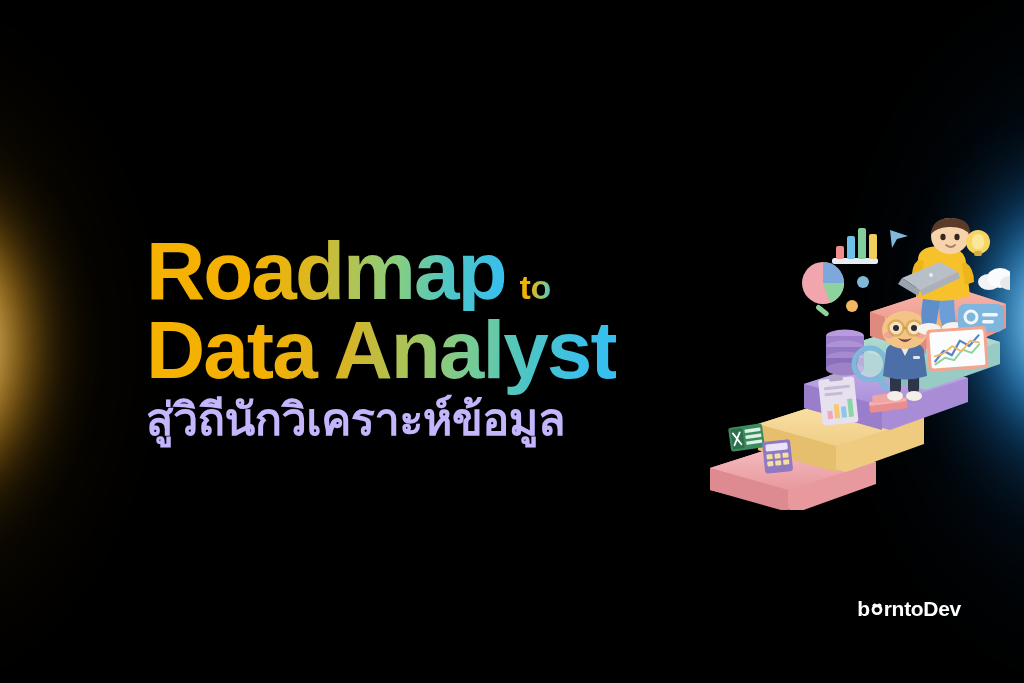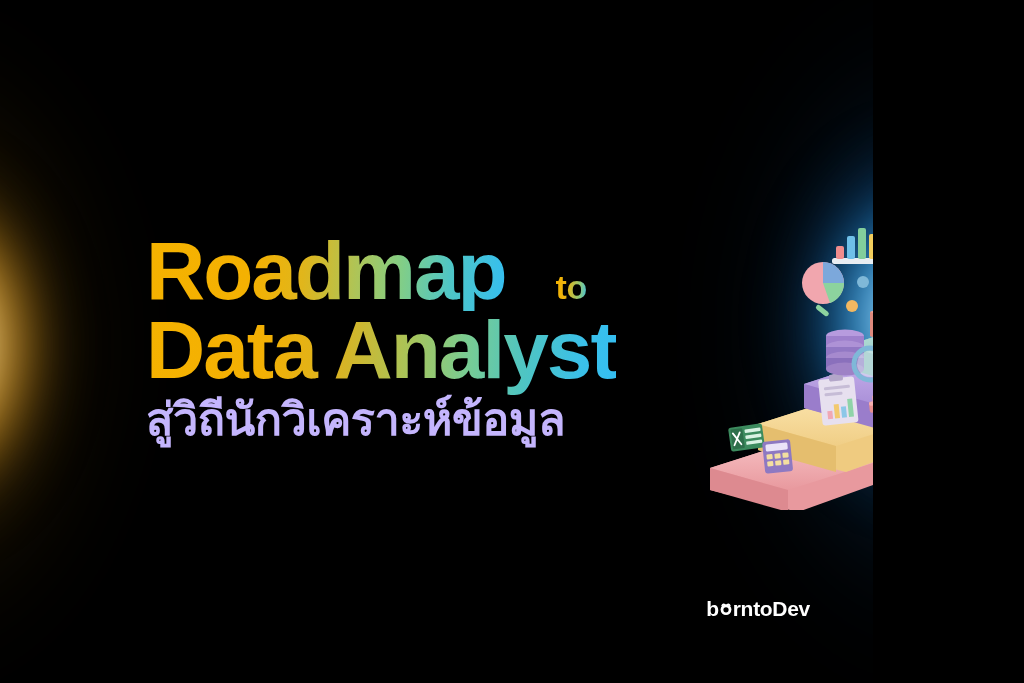--- a/index.html
+++ b/index.html
@@ -1,19 +1,19 @@
 <!DOCTYPE html>
 <html><head>
 <meta charset="utf-8">
 <style>
   html,body{margin:0;padding:0;background:#000;}
   *{box-sizing:border-box;}
   .stage{
     position:relative;
-    width:873px;height:683px;
+    width:1024px;height:683px;
     background:#000000;
     overflow:hidden;
     font-family:"Liberation Sans","DejaVu Sans",sans-serif;
   }
 
   
   .glow-left{
     position:absolute;
     left:-205px; top:145px;
     width:280px; height:400px;
@@ -116,21 +116,20 @@
   }
   .line1{ display:flex; align-items:baseline; gap:14px; }
   .to-word{
     font-weight:700;
     font-size:34px;
     letter-spacing:-0.5px;
     background-image:linear-gradient(95deg,#F5B200 0%,#EBB410 35%,#8FC97A 75%,#3BC0E8 100%);
     -webkit-background-clip:text;
     background-clip:text;
     color:transparent;
-    margin-left:36px;
     -webkit-text-fill-color:transparent;
   }
   .subtitle{
     margin:6px 0 0 0;
     font-family:"DejaVu Sans","Liberation Sans",sans-serif;
     font-weight:700;
     font-size:45px;
     line-height:1.1;
     color:#c4b5fd;
     white-space:nowrap;

